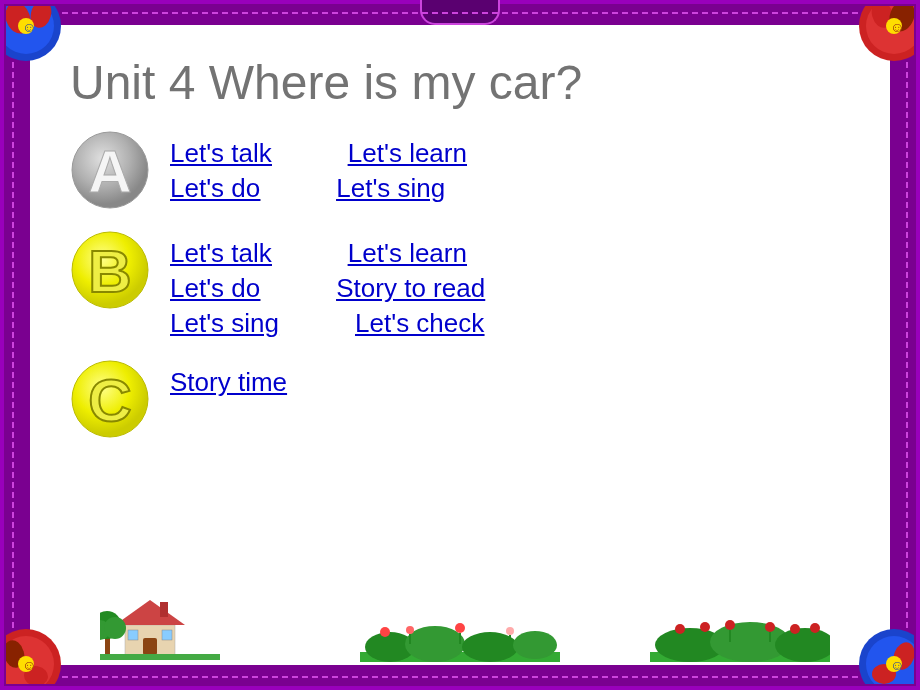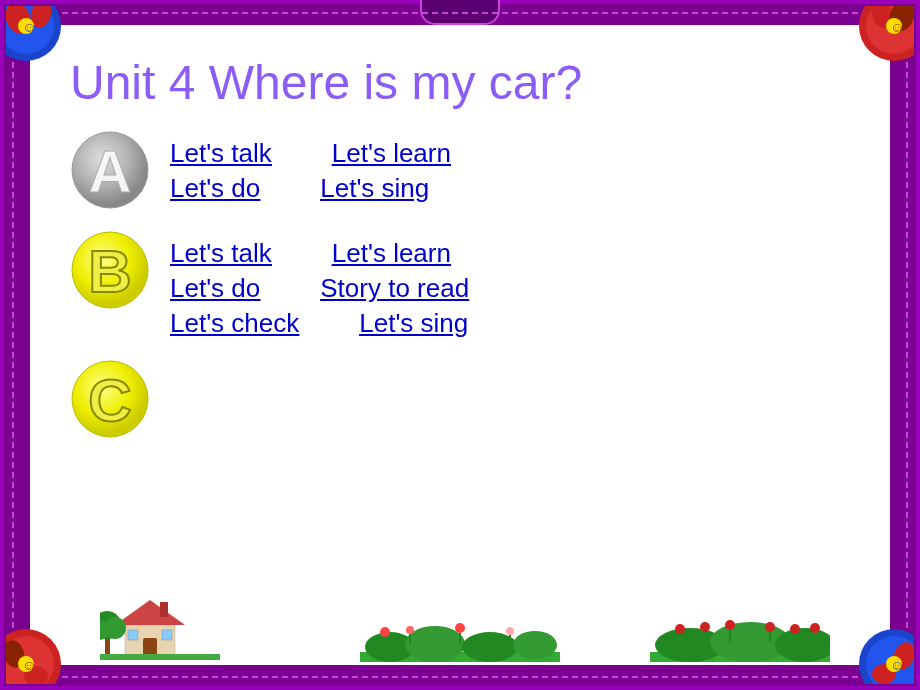--- a/index.html
+++ b/index.html
@@ -43,21 +43,21 @@
       border-radius: 4px;
       position: relative;
       padding: 20px 40px;
       display: flex;
       flex-direction: column;
     }
 
     .page-title {
       font-size: 48px;
       font-weight: normal;
-      color: #8b5cf6;
+      color: #737373;
       margin-bottom: 20px;
       margin-top: 10px;
       font-family: Arial, sans-serif;
     }
 
     .content-area {
       flex: 1;
       display: flex;
       flex-direction: column;
       gap: 10px;
@@ -79,21 +79,21 @@
 
     .links-container {
       display: flex;
       flex-direction: column;
       gap: 4px;
       padding-top: 8px;
     }
 
     .links-row {
       display: flex;
-      gap: 60px;
+      gap: 76px;
       align-items: center;
       text-decoration: underline;
     }
 
     .nav-link {
       font-size: 26px;
       color: #0000cc;
       text-decoration: underline;
       cursor: pointer;
       font-family: Arial, sans-serif;
@@ -219,38 +219,43 @@
         <div class="links-container">
           <div class="links-row">
             <a class="nav-link">Let's talk</a>
             <a class="nav-link">Let's learn</a>
           </div>
           <div class="links-row">
             <a class="nav-link">Let's do</a>
             <a class="nav-link">Story to read</a>
           </div>
           <div class="links-row">
+            <a class="nav-link">Let's sing</a>
             <a class="nav-link">Let's check</a>
-            <a class="nav-link">Let's sing</a>
           </div>
         </div>
       </div>
 
       <div class="section">
         <svg class="badge-svg" viewBox="0 0 80 80">
           <defs>
             <radialGradient id="gradC" cx="40%" cy="35%" r="60%">
               <stop offset="0%" stop-color="#ffff88"></stop>
               <stop offset="60%" stop-color="#eeee00"></stop>
               <stop offset="100%" stop-color="#cccc00"></stop>
             </radialGradient>
           </defs>
           <circle cx="40" cy="40" r="38" fill="url(#gradC)" stroke="#bbbb00" stroke-width="1"></circle>
           <text x="40" y="62" text-anchor="middle" font-family="Arial" font-size="60" font-weight="bold" fill="#eeee44" stroke="#888800" stroke-width="2">C</text>
         </svg>
+        <div class="links-container">
+          <div class="links-row">
+            <a class="nav-link">Story time</a>
+          </div>
+        </div>
       </div>
 
     </div>
 
     <div class="bottom-scene">
 
       <svg style="position:absolute;bottom:5px;left:70px;" width="120" height="70" viewBox="0 0 120 70">
 
         <rect x="25" y="35" width="50" height="30" fill="#e8d4b0"></rect>
         <rect x="25" y="35" width="50" height="30" fill="none" stroke="#aaa" stroke-width="0.5"></rect>

